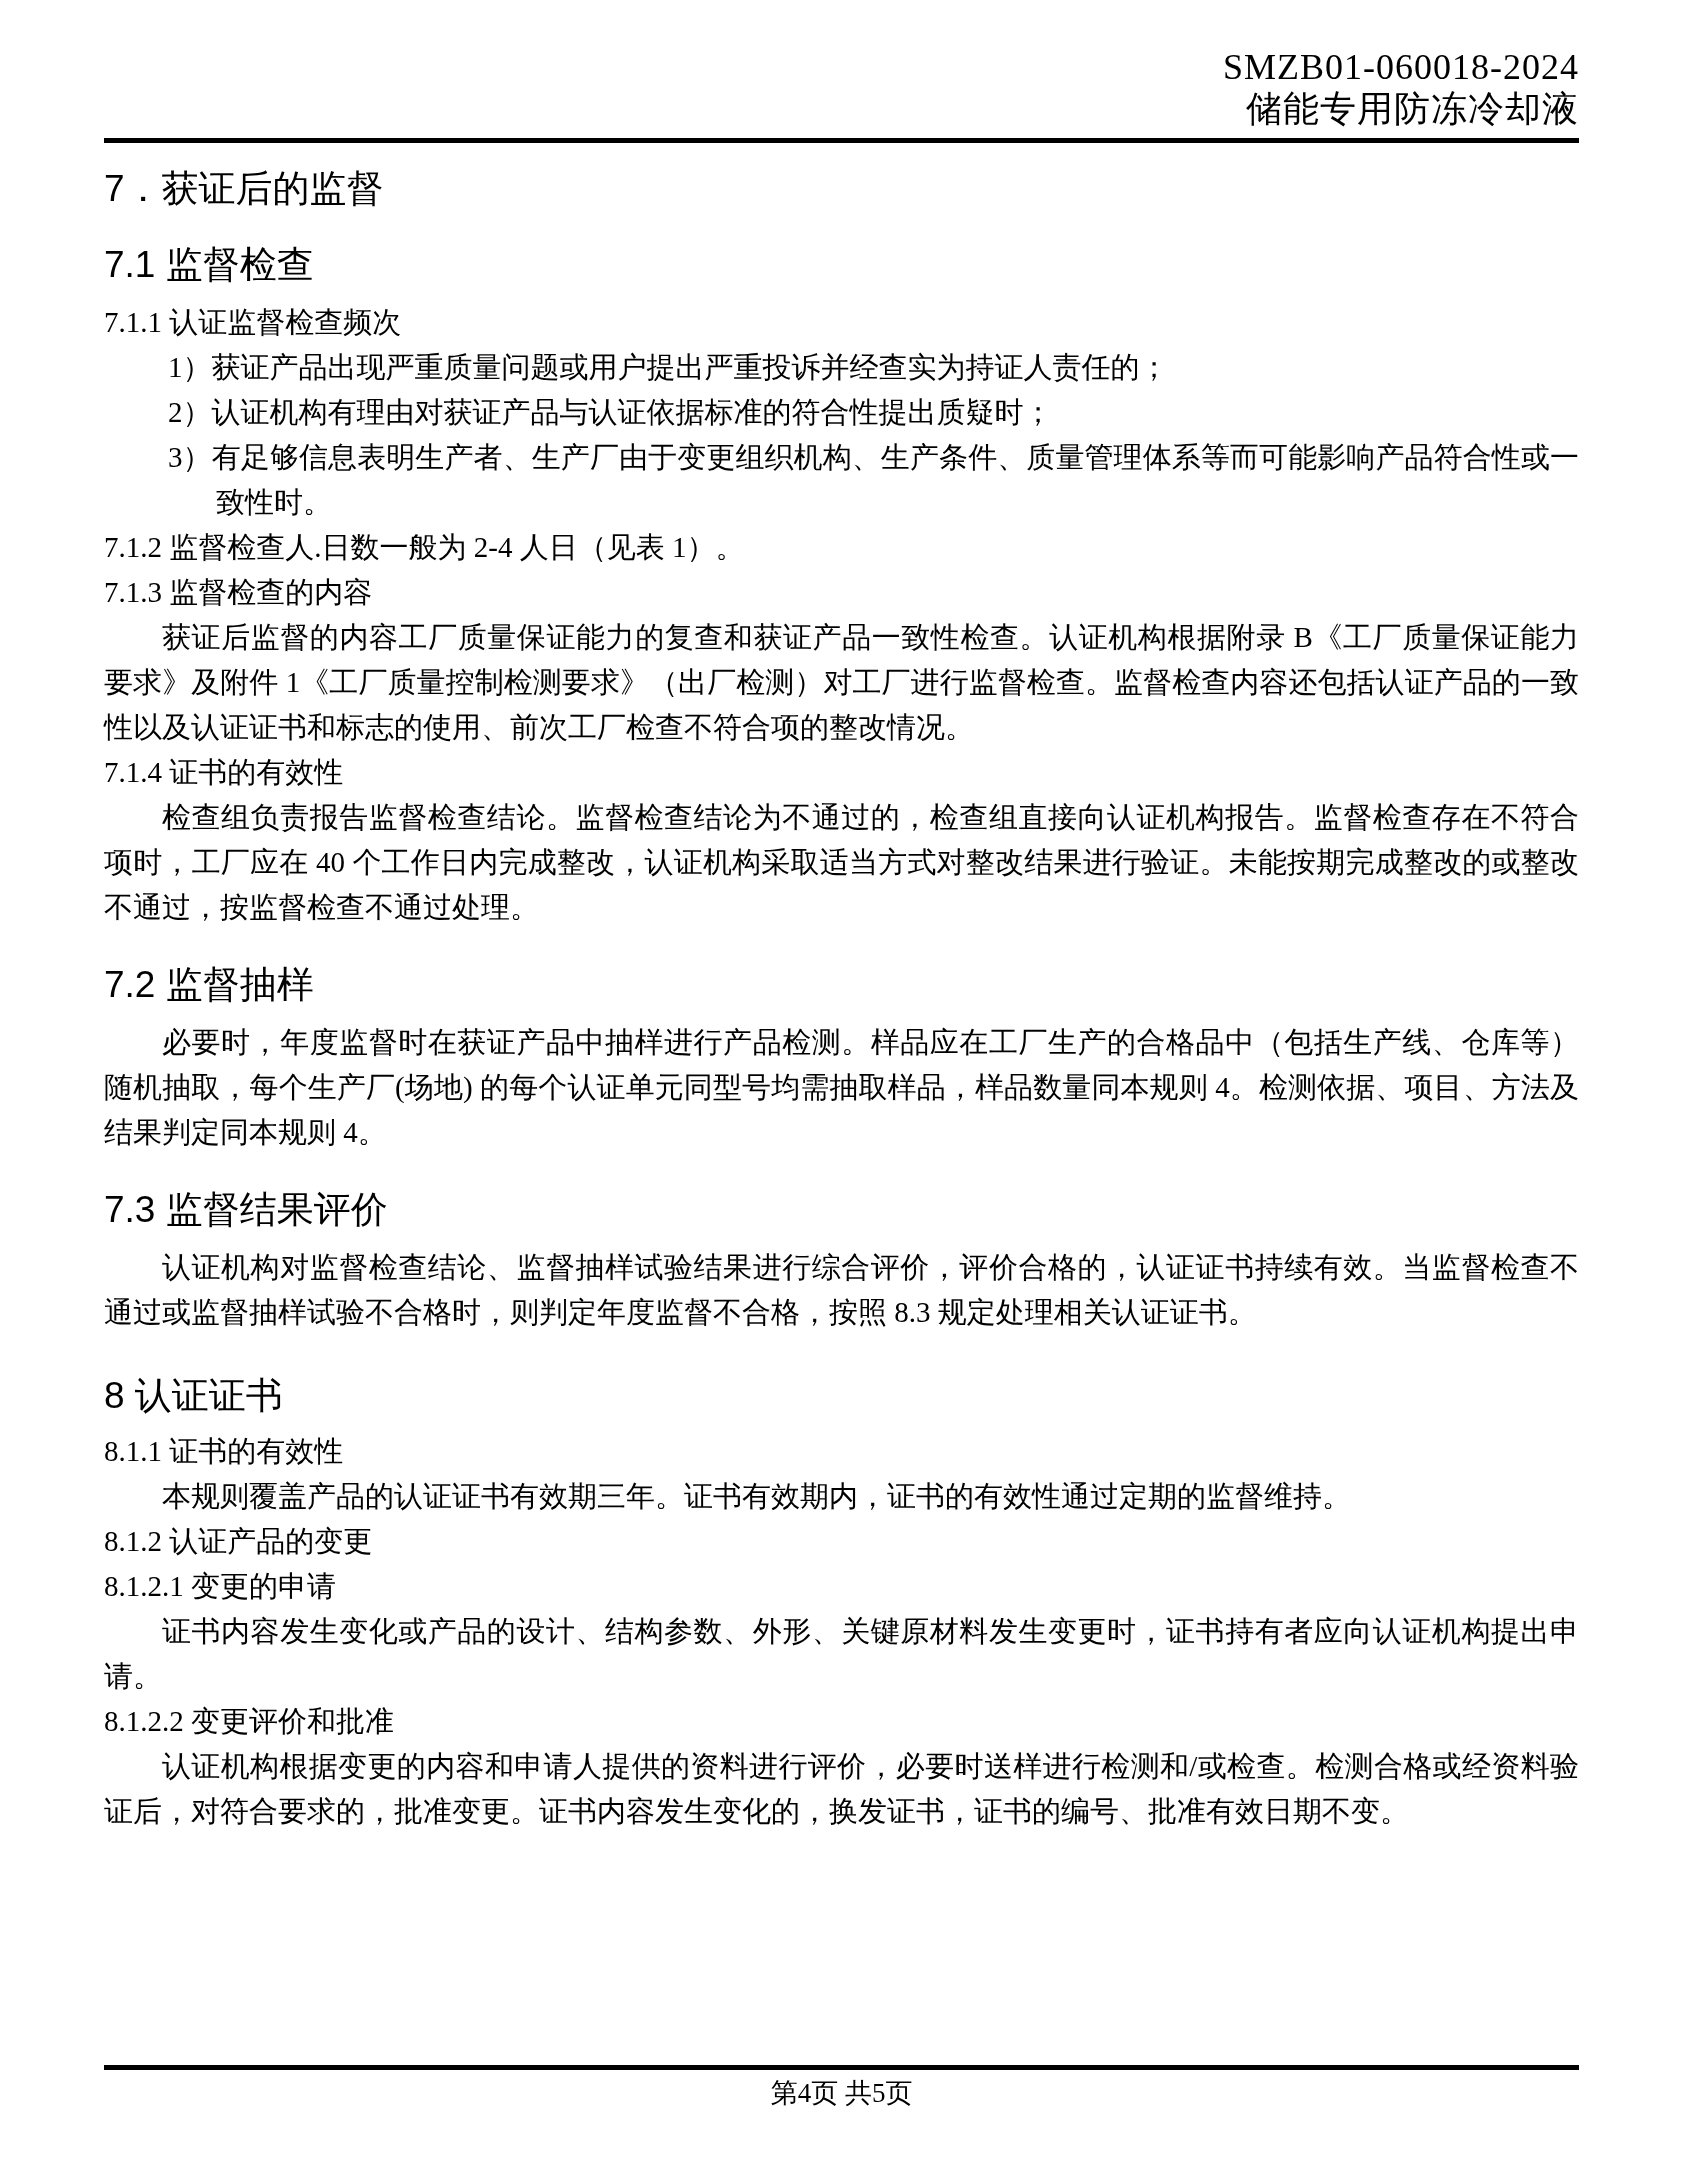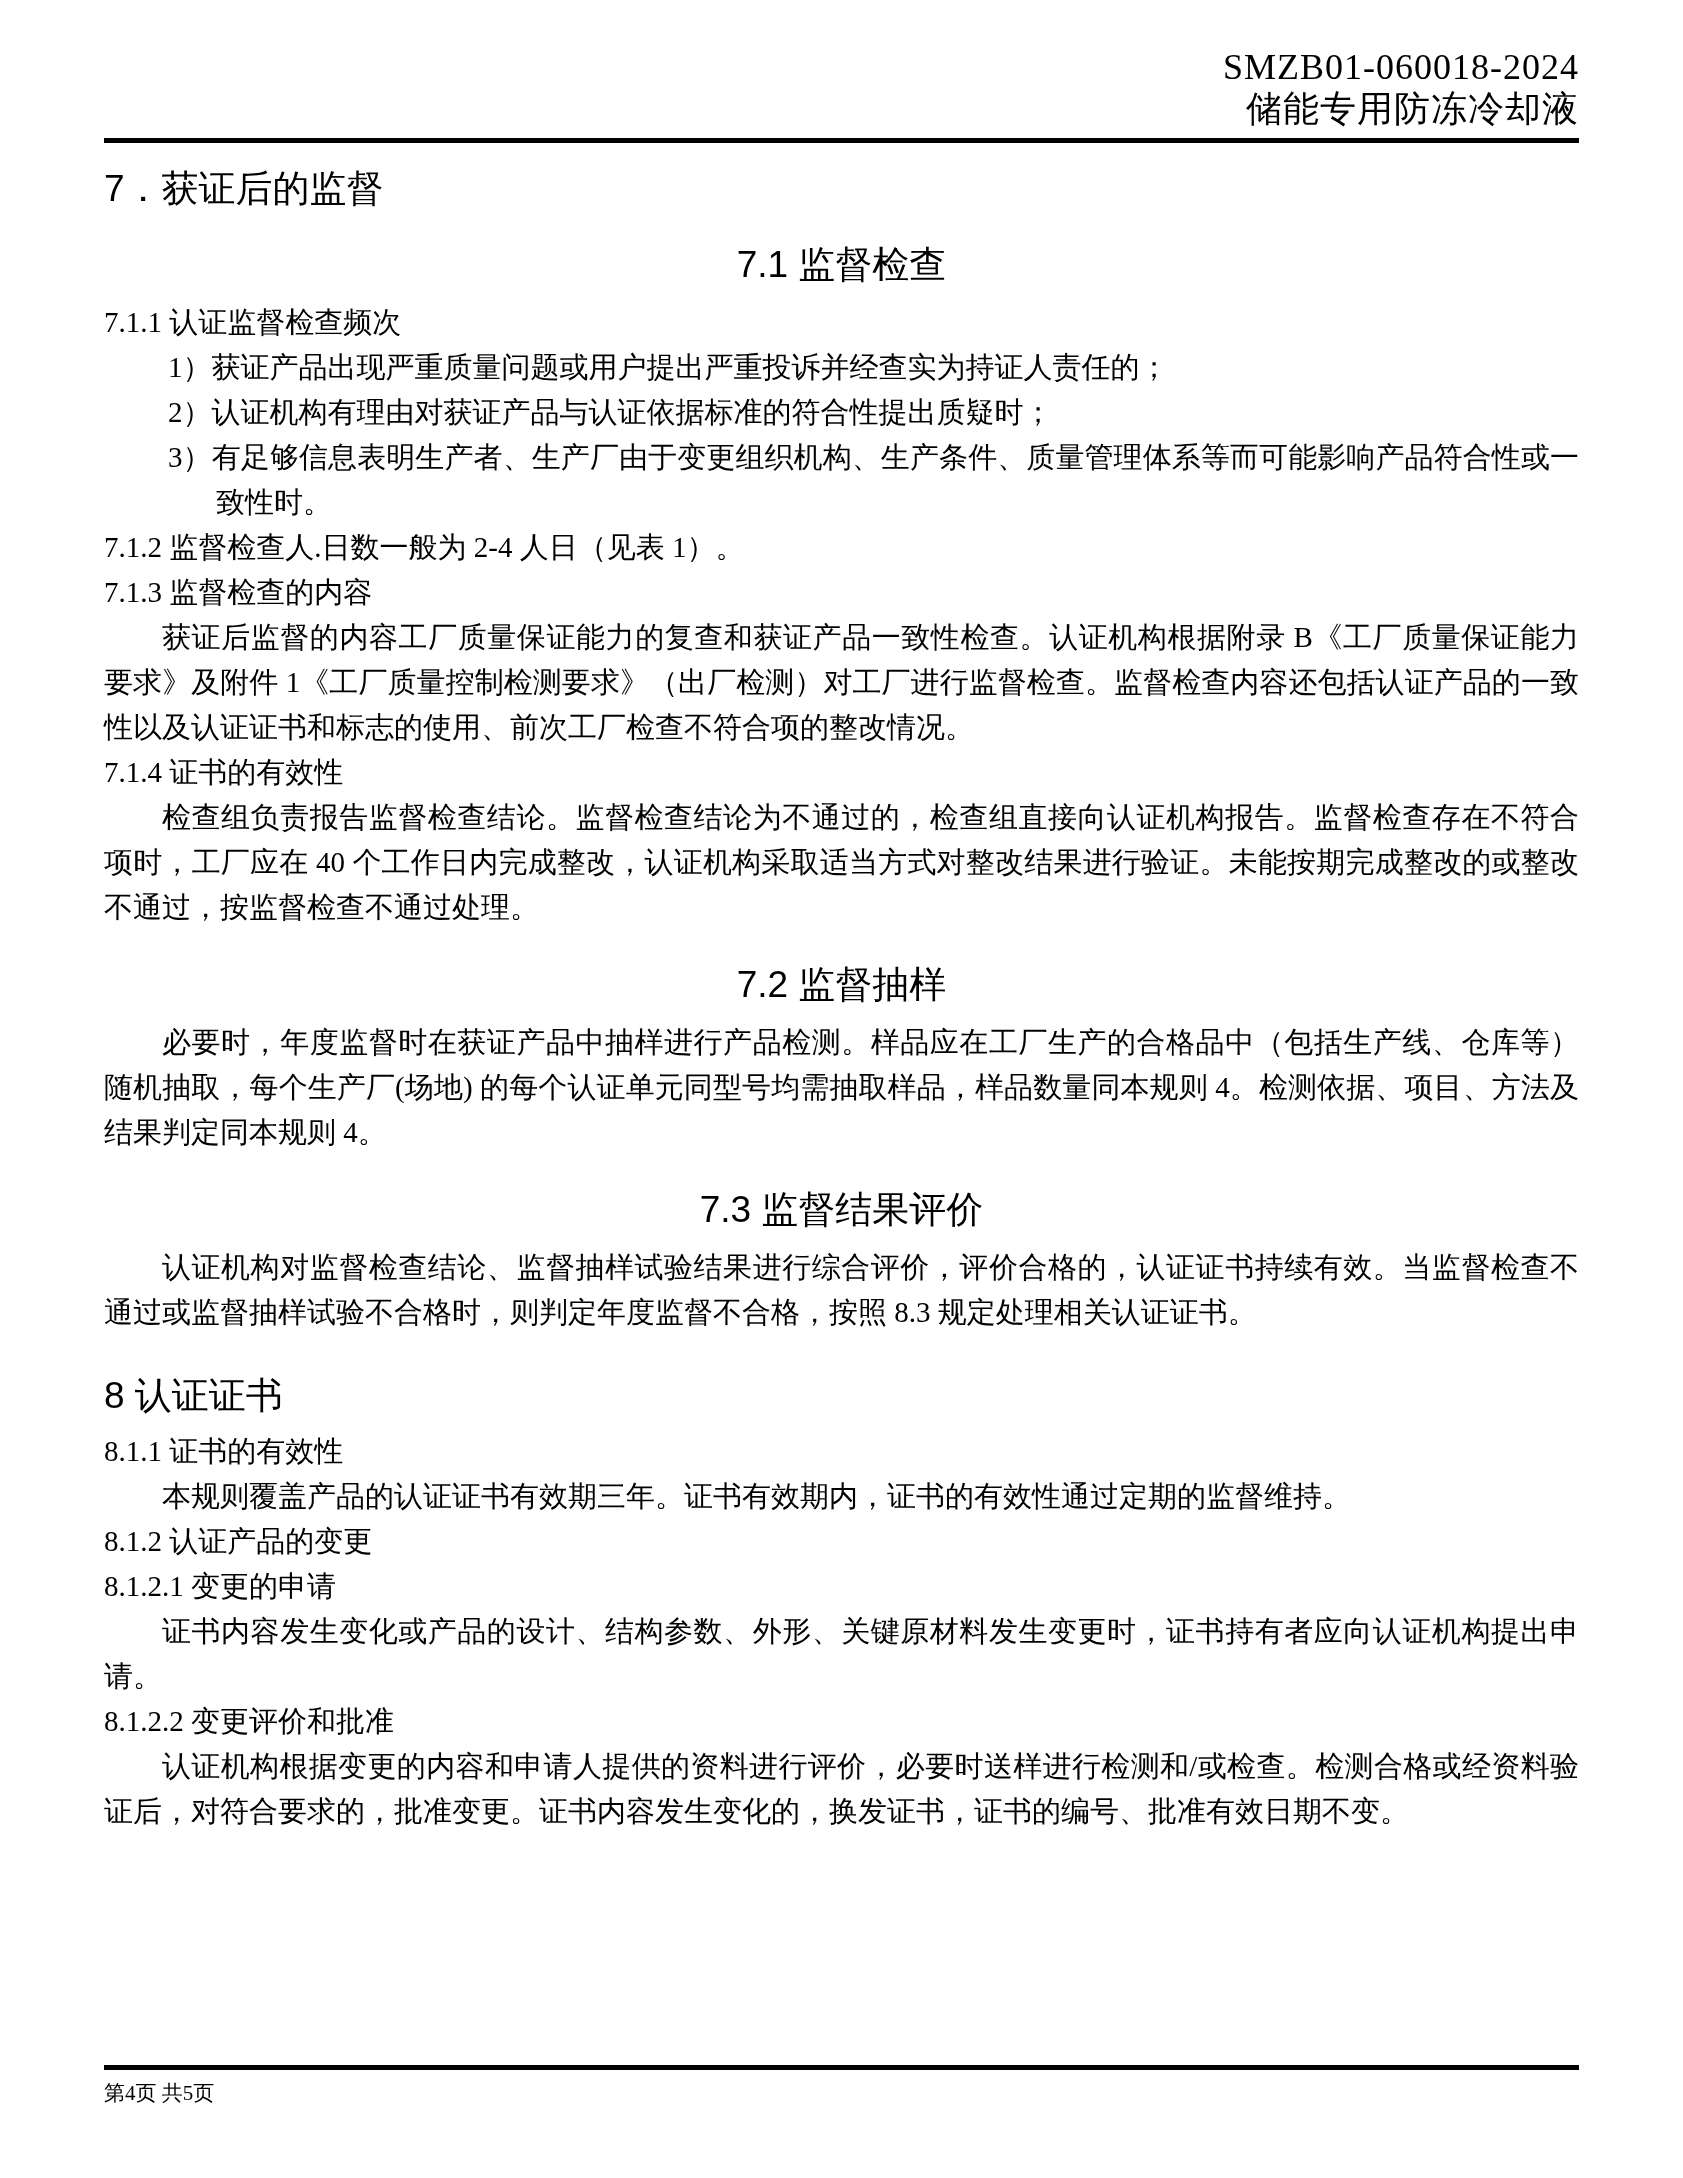--- a/index.html
+++ b/index.html
@@ -41,32 +41,32 @@
   }
   .h1, .h2 {
     font-family: "Liberation Sans", "DejaVu Sans", sans-serif;
     font-weight: normal;
     font-size: 37px;
     line-height: 42px;
     text-align: left;
   }
   .h1 { margin: 10px 0 12px 0; }
   .h1-mid { margin: 40px 0 12px 0; }
-  .h2 { margin: 34px 0 14px 0; text-align: center; }
+  .h2 { margin: 34px 0 14px 0; }
   .h3 { margin: 0; font-weight: normal; }
   .p  { margin: 0; text-indent: 2em; }
   .li { margin: 0; padding-left: 112px; text-indent: -48px; }
   .doc-footer {
     position: absolute;
     left: 104px; right: 104px;
     top: 2065px;
   }
   .footer-text {
-    text-align: left;
-    font-size: 21px;
+    text-align: center;
+    font-size: 27px;
     line-height: 40px;
     margin-top: 3px;
   }
 </style>
 </head>
 <body>
 
 <div class="page">
 
   <header class="doc-header">

